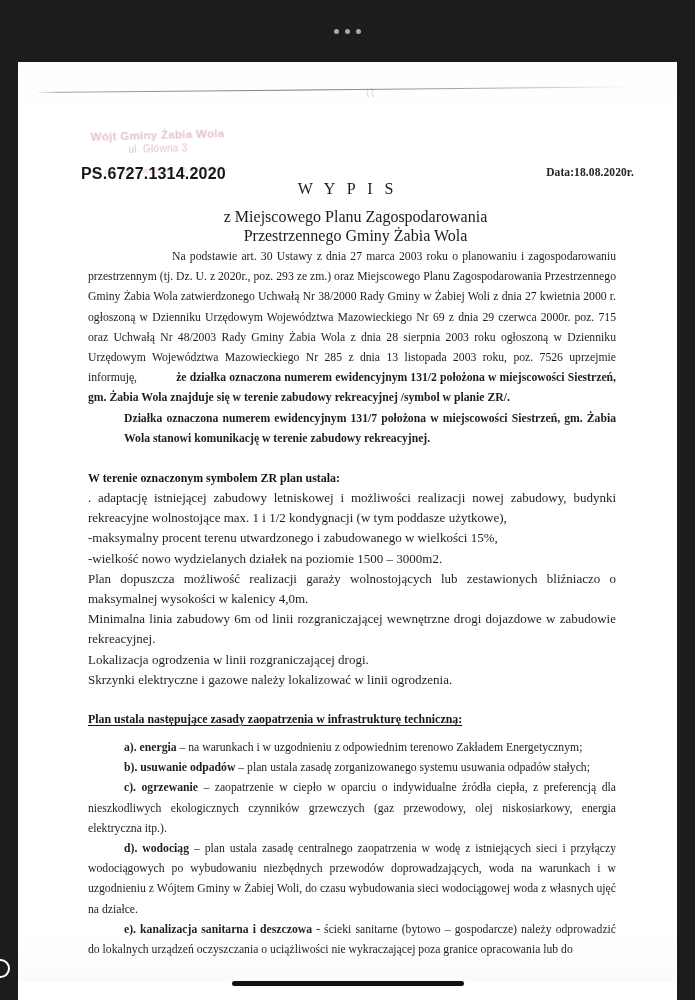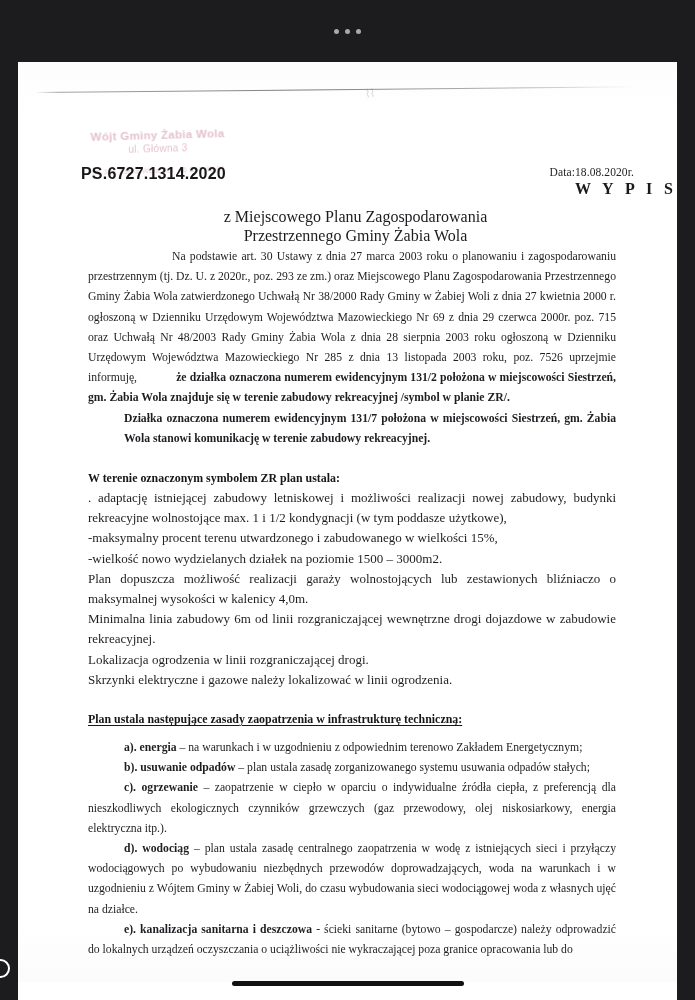--- a/index.html
+++ b/index.html
@@ -107,31 +107,32 @@
     color: #17171a;
     letter-spacing: .2px;
   }
   .date {
     position: absolute;
     right: 43px; top: 104px;
     font-family: "Liberation Serif", serif;
     font-size: 11.5px;
     color: #24242a;
     letter-spacing: .1px;
+    font-weight: bold;
   }
 
   
   .doc-title {
     position: absolute;
     left: 0; top: 118px;
     width: 100%;
-    text-align: right;
+    text-align: center;
     font-family: "Liberation Serif", serif;
     font-size: 16px;
-    font-weight: bold;
+    font-weight: normal;
     color: #1a1a1e;
     letter-spacing: 4px;
   }
   .subtitle {
     position: absolute;
     left: 8px; top: 145px;
     width: 100%;
     text-align: center;
     font-family: "Liberation Serif", serif;
     font-size: 16px;

